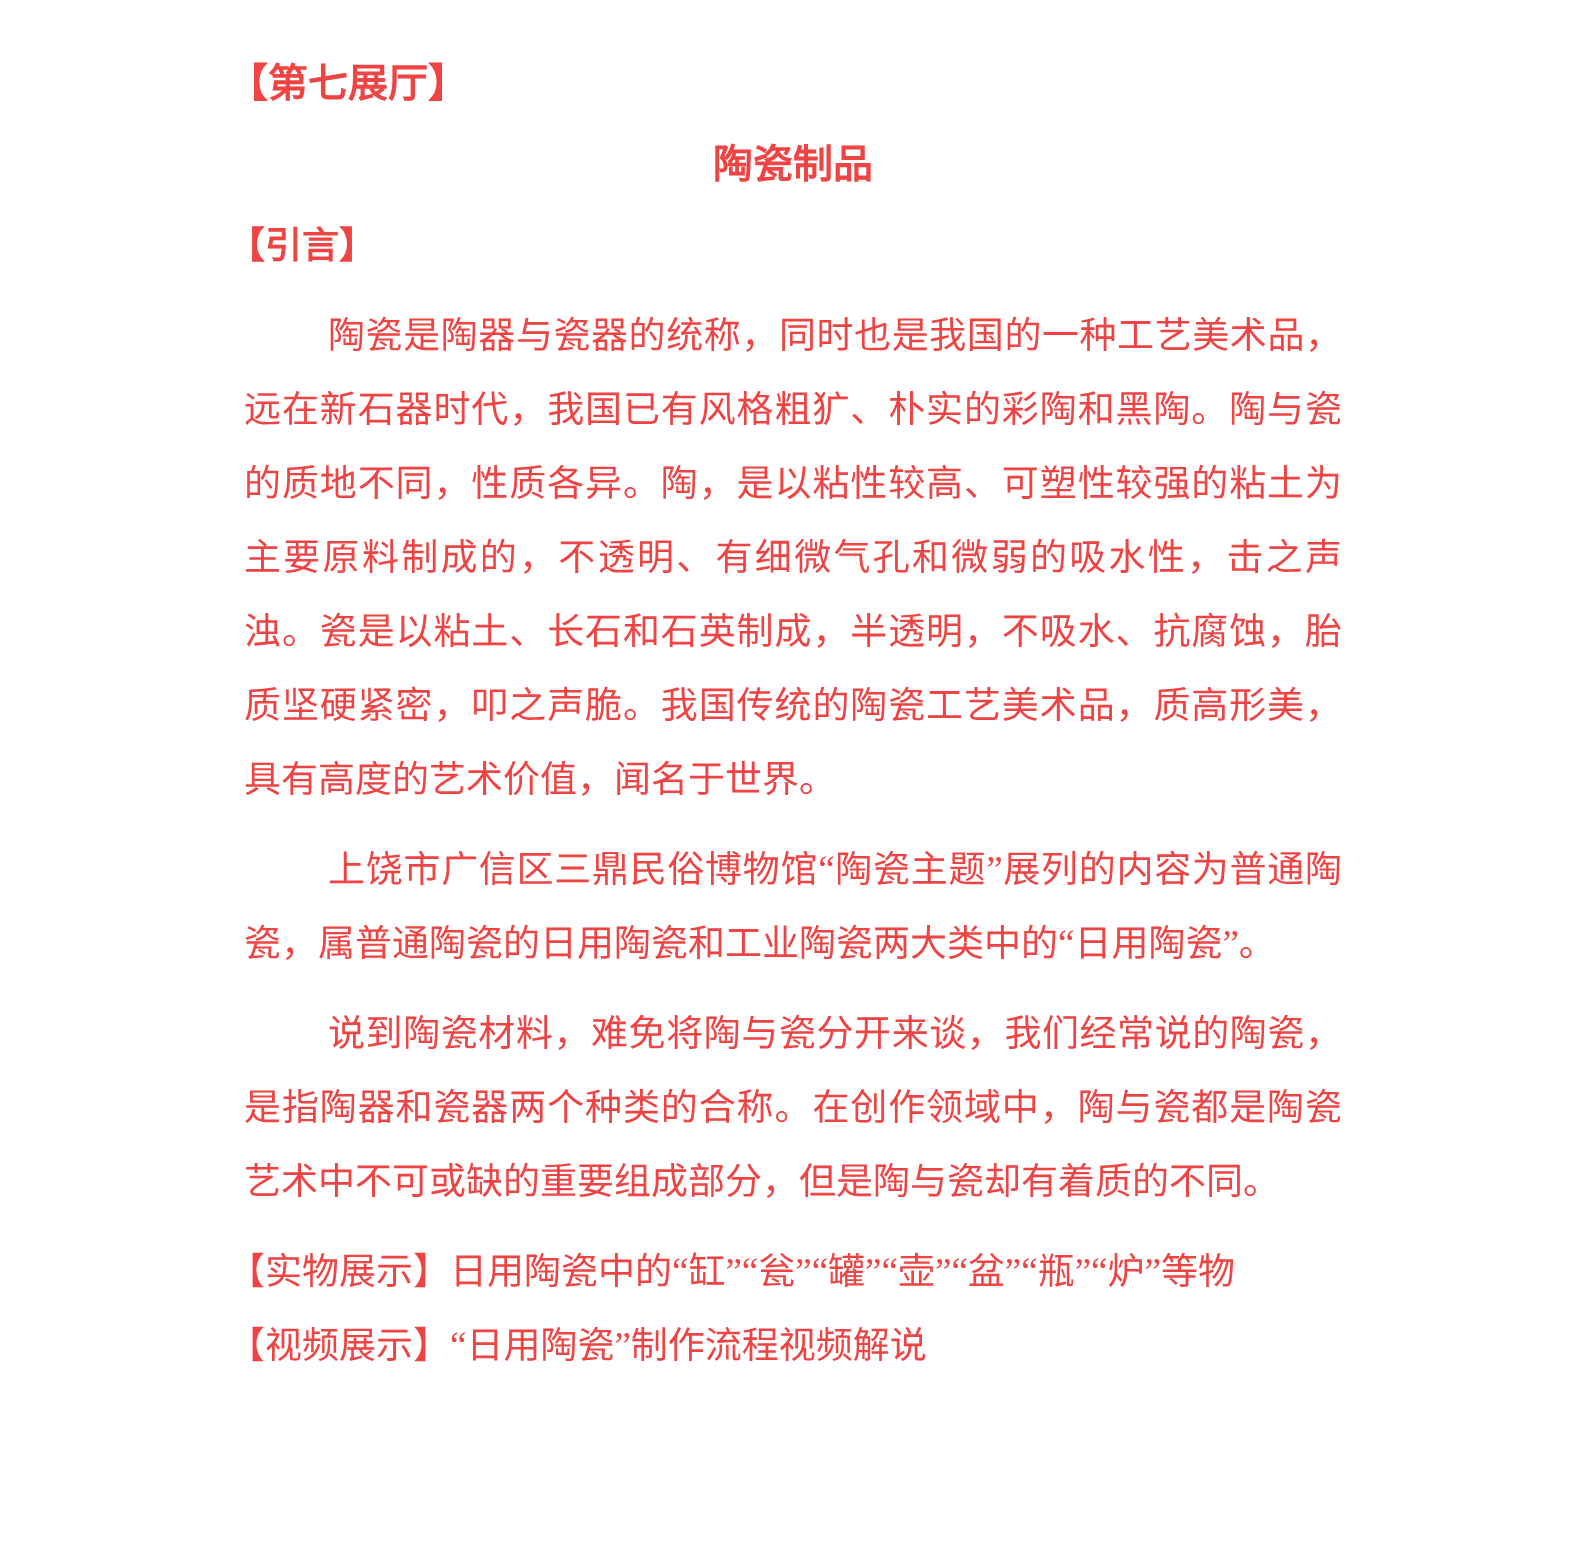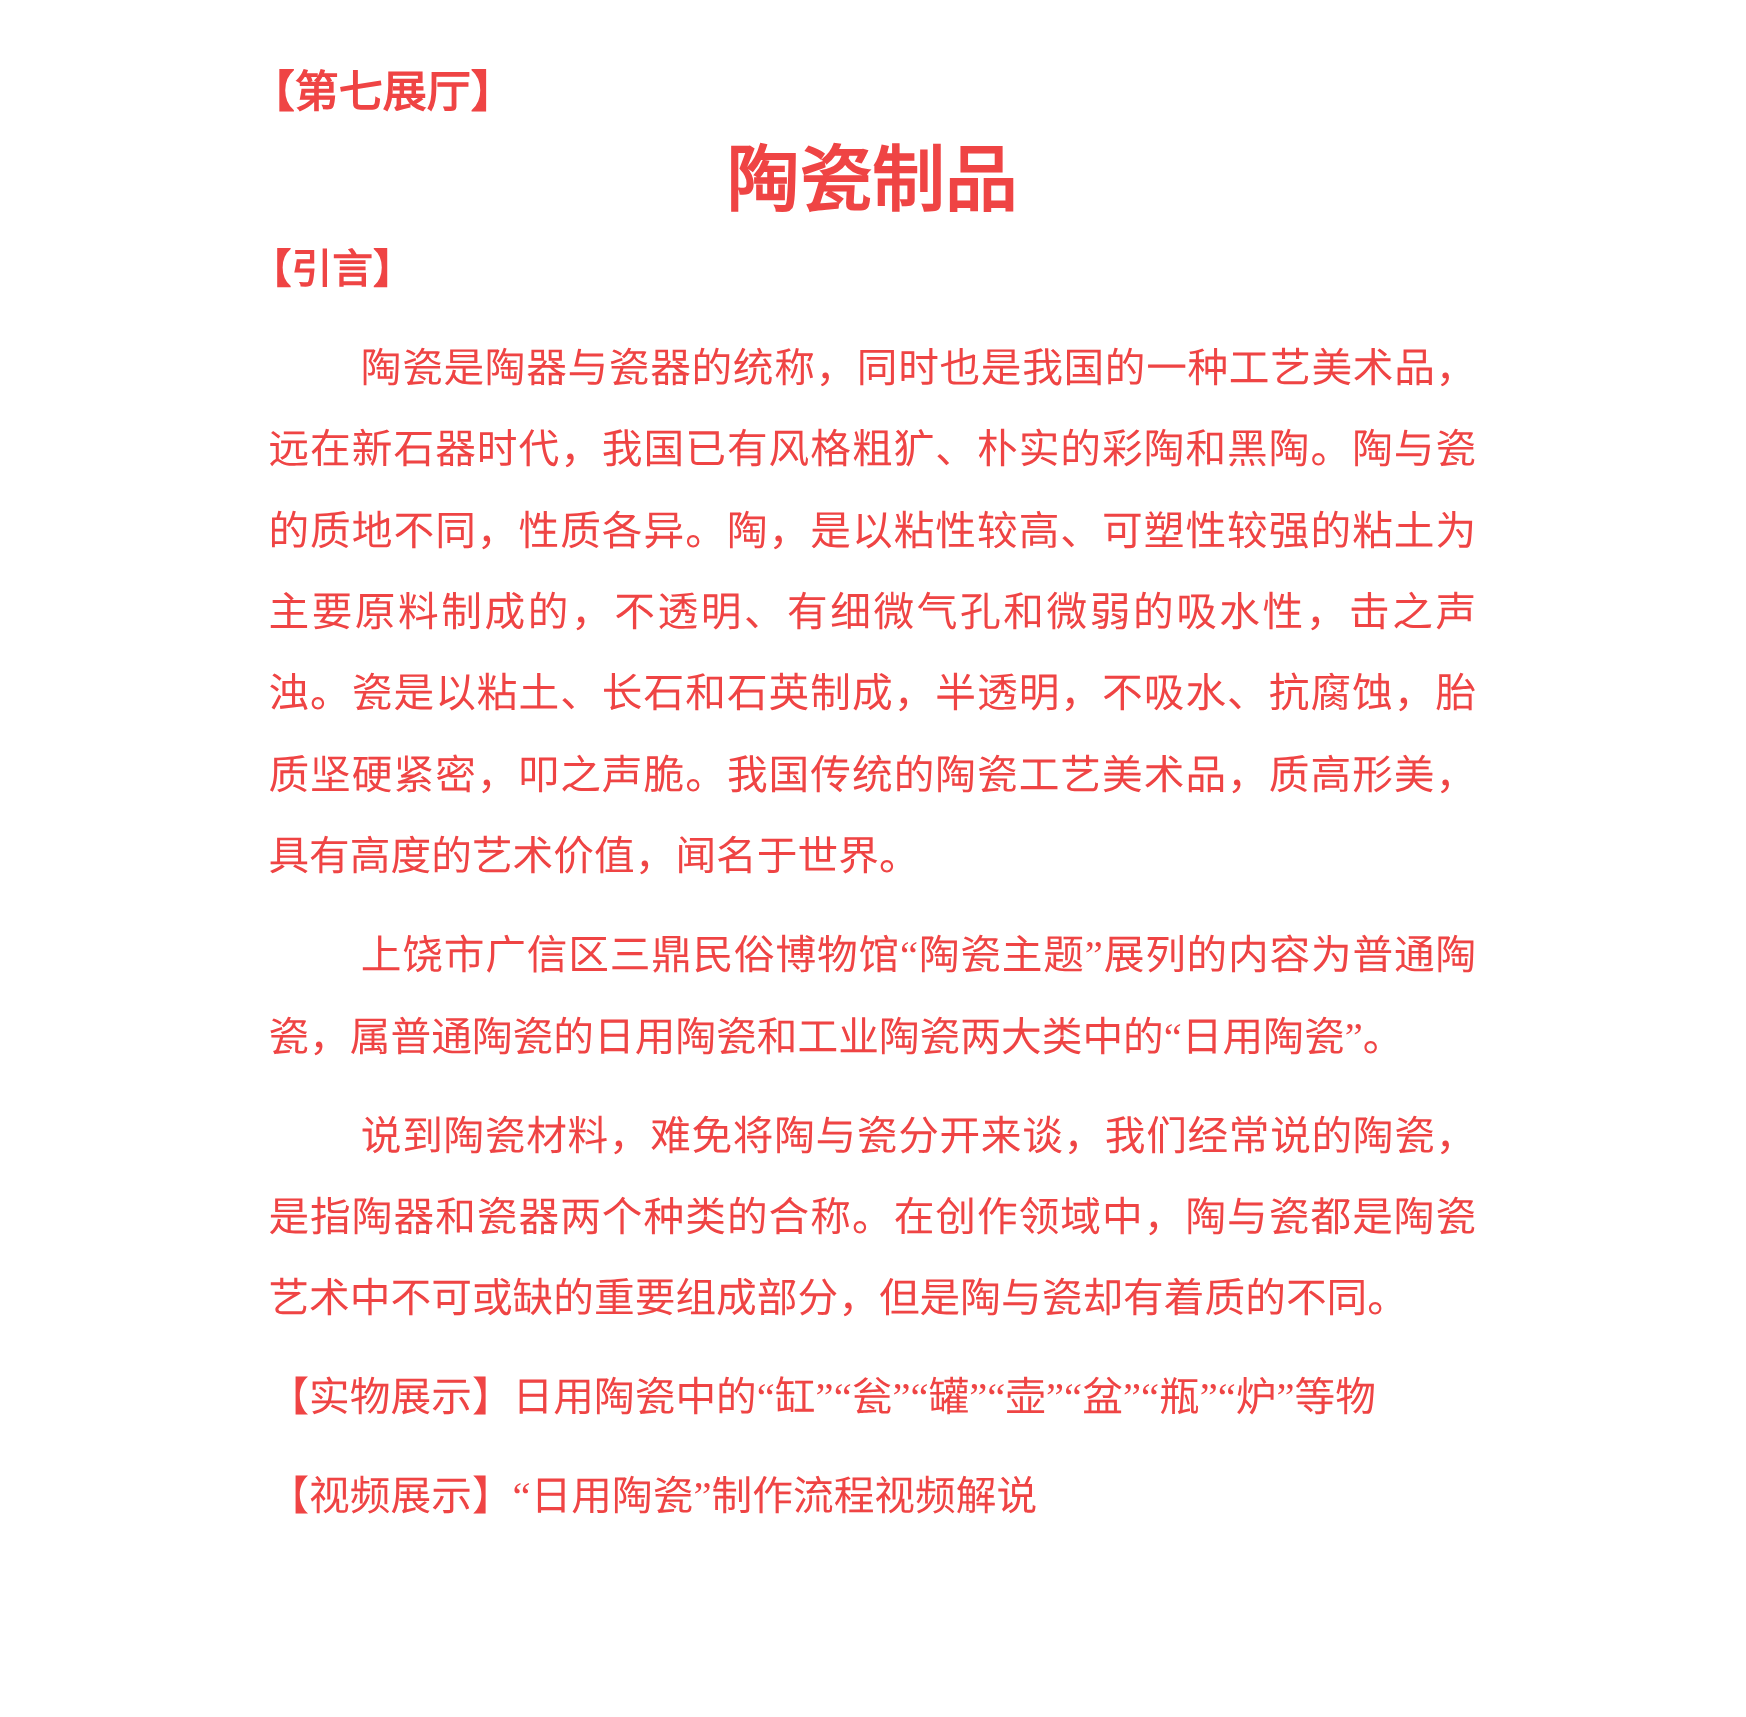--- a/index.html
+++ b/index.html
@@ -23,21 +23,21 @@
     padding: 47px 229px 0 228px; 
   }
   .hall-label {
     font-size: 40px;
     font-weight: 700;
     line-height: 74px;
     margin: 0;
     white-space: nowrap;
   }
   .doc-title {
-    font-size: 66px;
+    font-size: 40px;
     font-weight: 700;
     line-height: 88px;
     text-align: center;
     margin: 0;
   }
   .intro-label {
     font-size: 37px;
     font-weight: 700;
     line-height: 74px;
     margin: 0;
@@ -49,21 +49,21 @@
     line-height: 74px;
     margin: 16px;
     text-align: justify;
     text-justify: inter-ideograph;
     text-indent: 84px;
   }
   .exhibit-line {
     font-size: 37px;
     font-weight: 400;
     line-height: 74px;
-    margin: 16px;
+    margin: 0;
     text-align: justify;
     text-justify: inter-ideograph;
   }
   .exhibit-label {
     font-weight: 400;
   }
 </style>
 </head>
 <body>
 

